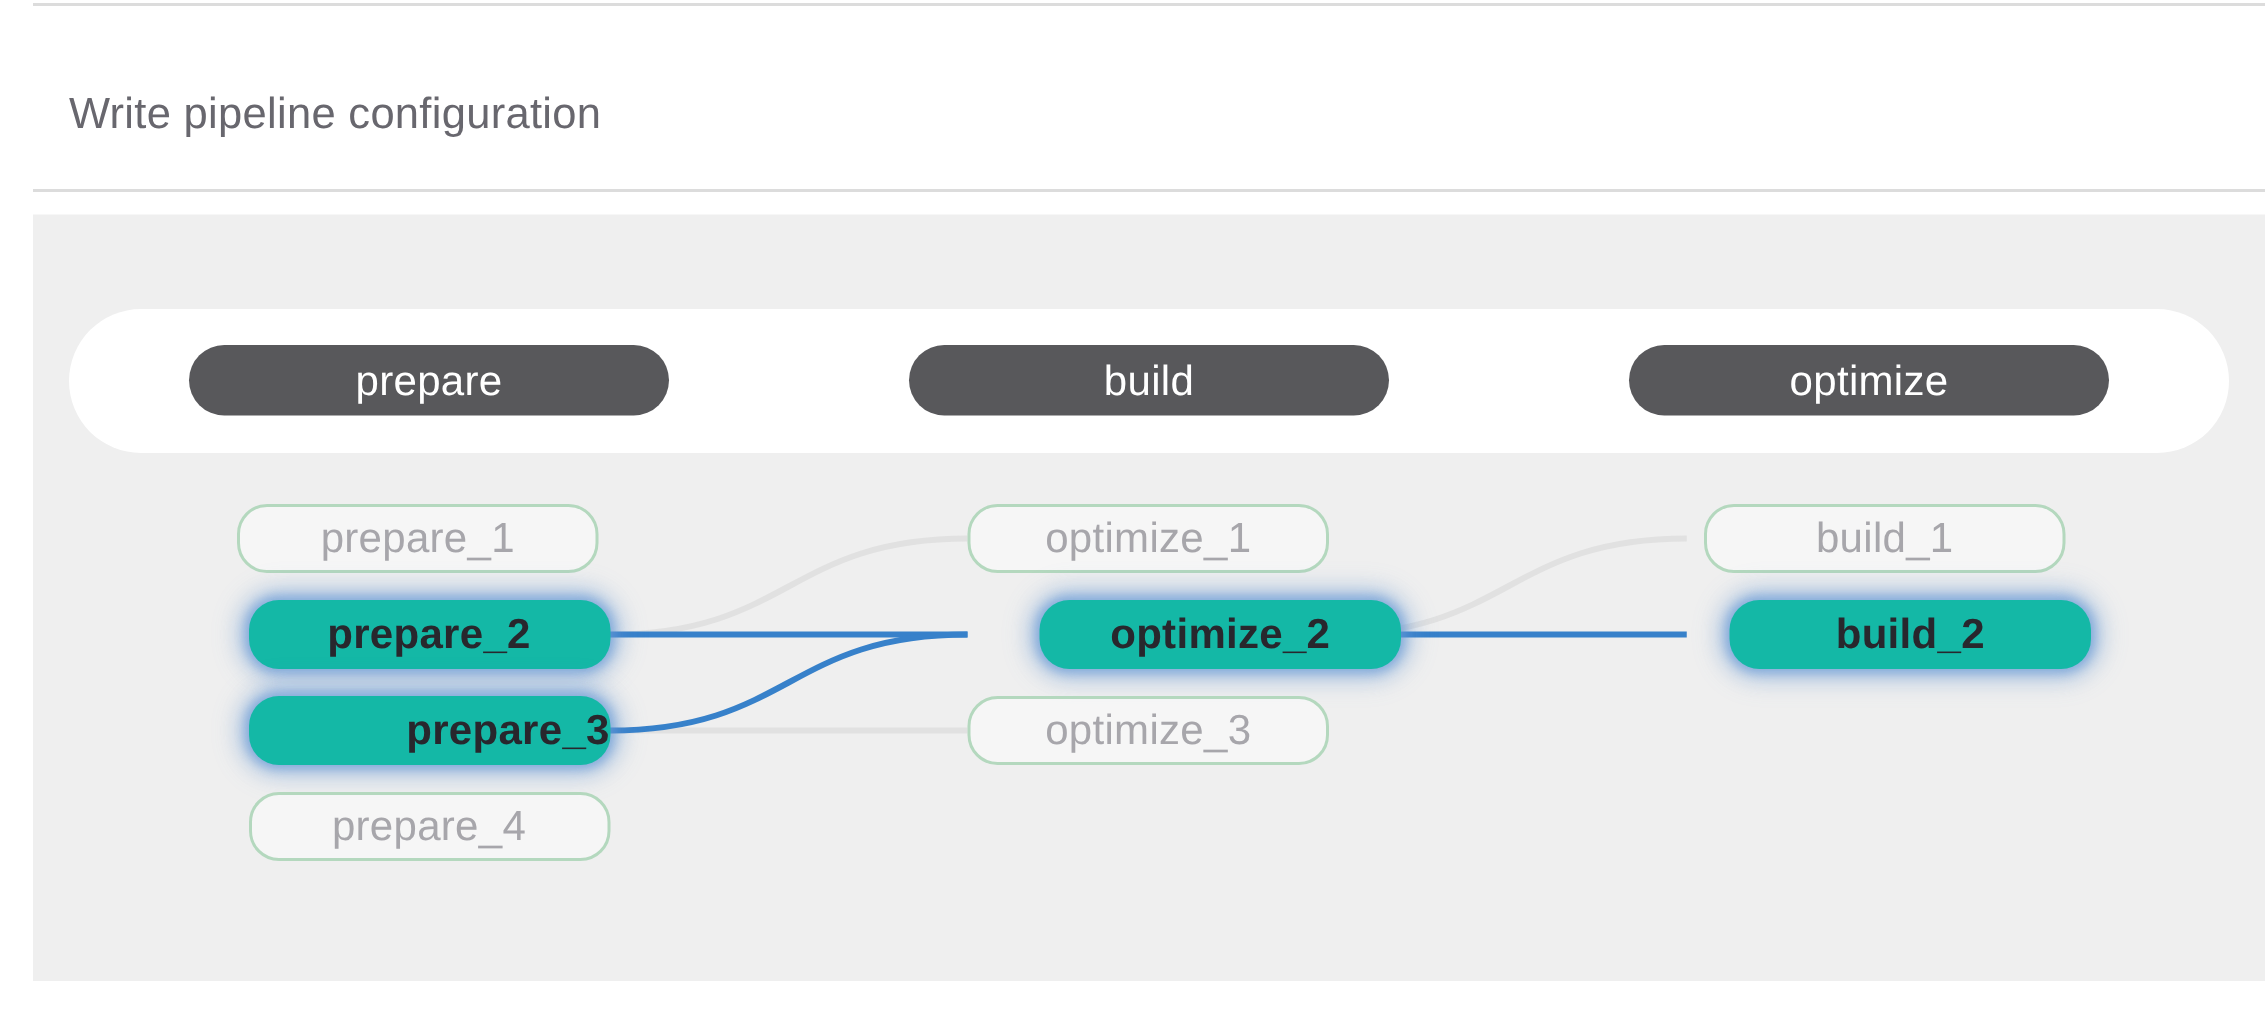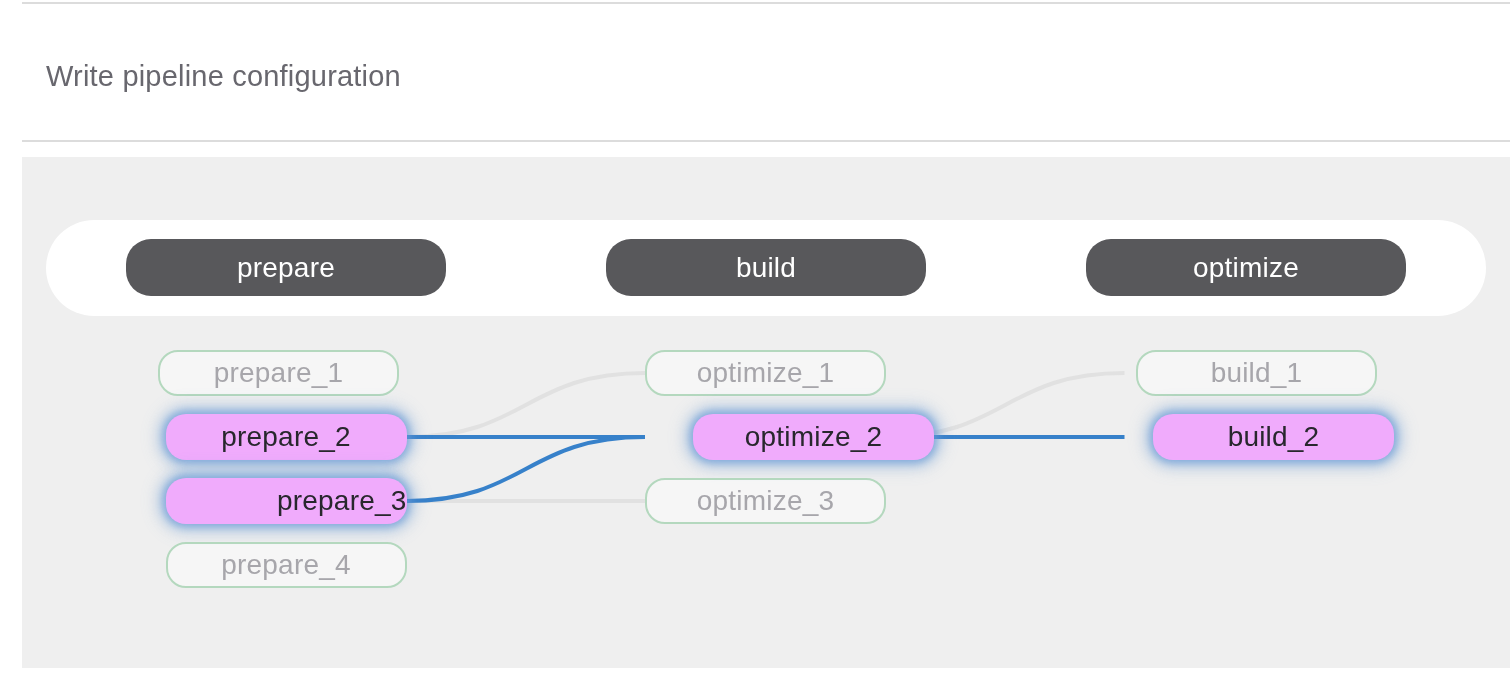--- a/index.html
+++ b/index.html
@@ -18,21 +18,21 @@
   *{box-sizing:border-box;}
   html,body{margin:0;padding:0;}
   body{
     width:1510px;height:676px;background:#fff;overflow:hidden;
     font-family:"Liberation Sans",sans-serif;
     -webkit-font-smoothing:antialiased;
   }
   .page{margin-left:22px;width:1488px;}
   .top-rule{height:1.5px;background:var(--rule);margin-top:2px;}
   .tabs{
-    position:relative;height:138px;padding-top:24.1px;
+    position:relative;height:124px;padding-top:24.1px;
     border-bottom:2px solid var(--rule);
     display:flex;align-items:stretch;
   }
   .tab{
     position:relative;height:97.4px;padding:0 24px;
     display:flex;align-items:center;
     font-size:29px;color:var(--tab-inactive);
     cursor:pointer;letter-spacing:0.2px;
   }
   .tab.active{color:var(--tab-active);font-weight:bold;letter-spacing:-0.2px;}
@@ -47,38 +47,39 @@
   .links-layer{position:absolute;left:0;top:0;}
   .links-layer path{fill:none;stroke-width:4px;}
   .links-layer path.gray{stroke:var(--link-gray);}
   .links-layer path.blue{stroke:var(--link-blue);}
   .stages-row{
     position:absolute;left:24px;top:63px;width:1440px;height:96px;
     background:#fff;border-radius:48px;display:flex;
   }
   .stage-cell{width:480px;display:flex;align-items:center;justify-content:center;}
   .stage-pill{
-    width:320px;height:57px;border-radius:25px;
+    width:320px;height:47px;border-radius:25px;
     background:var(--stage-bg);color:#fff;
     display:flex;align-items:center;justify-content:center;
     font-size:28px;letter-spacing:0.2px;
   }
   .job{
     position:absolute;width:241px;height:46px;border-radius:20px;
     display:flex;align-items:center;justify-content:center;
     font-size:28px;letter-spacing:0.2px;cursor:pointer;
   }
   .job.dim{
     background:rgba(255,255,255,0.45);
     border:2.5px solid var(--job-dim-border);
     color:var(--job-dim-text);
   }
   .job.hl{
-    background:#f0abfc;color:var(--job-hl-text);
+    background:#14b8a6;color:var(--job-hl-text);
     box-shadow:0 0 6px 3px rgba(101,152,213,0.52), 0 0 12px 6px rgba(101,152,213,0.38), 0 0 18px 9px rgba(101,152,213,0.18);
+    font-weight:bold;
   }
 </style>
 </head>
 <body>
 
 <div class="page">
   <div class="top-rule"></div>
 
   <nav class="tabs">
     <div class="tab">

